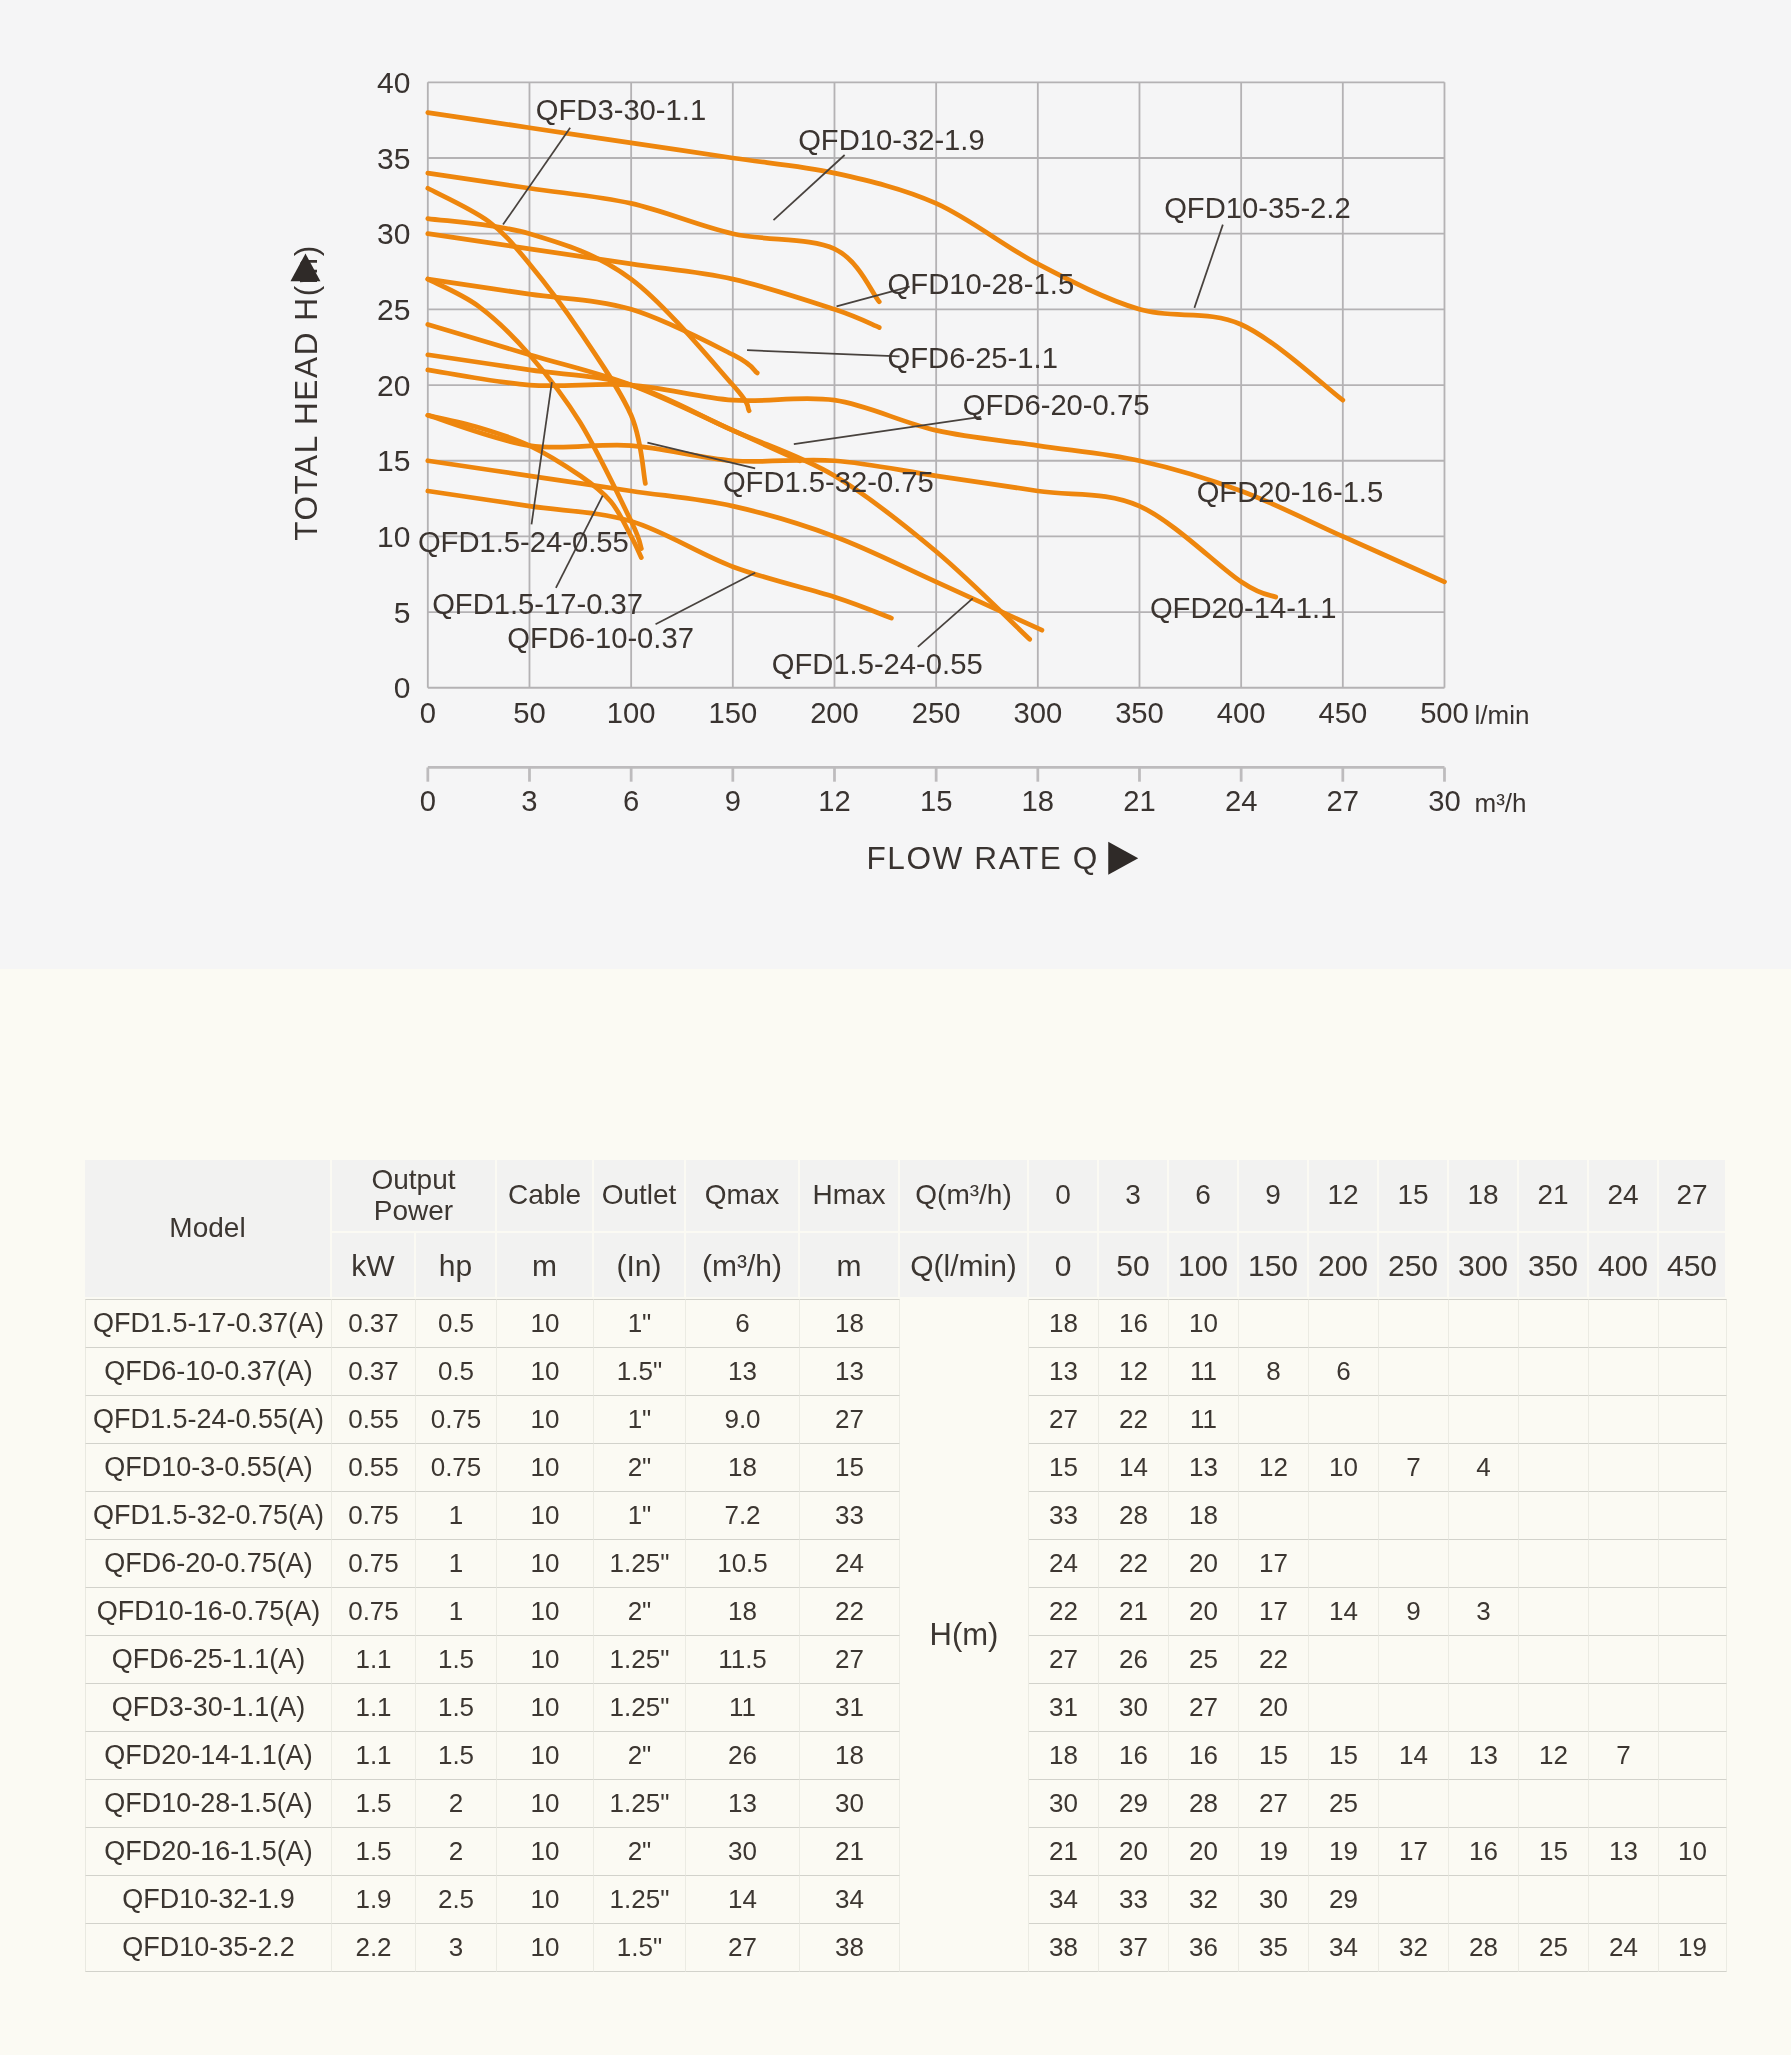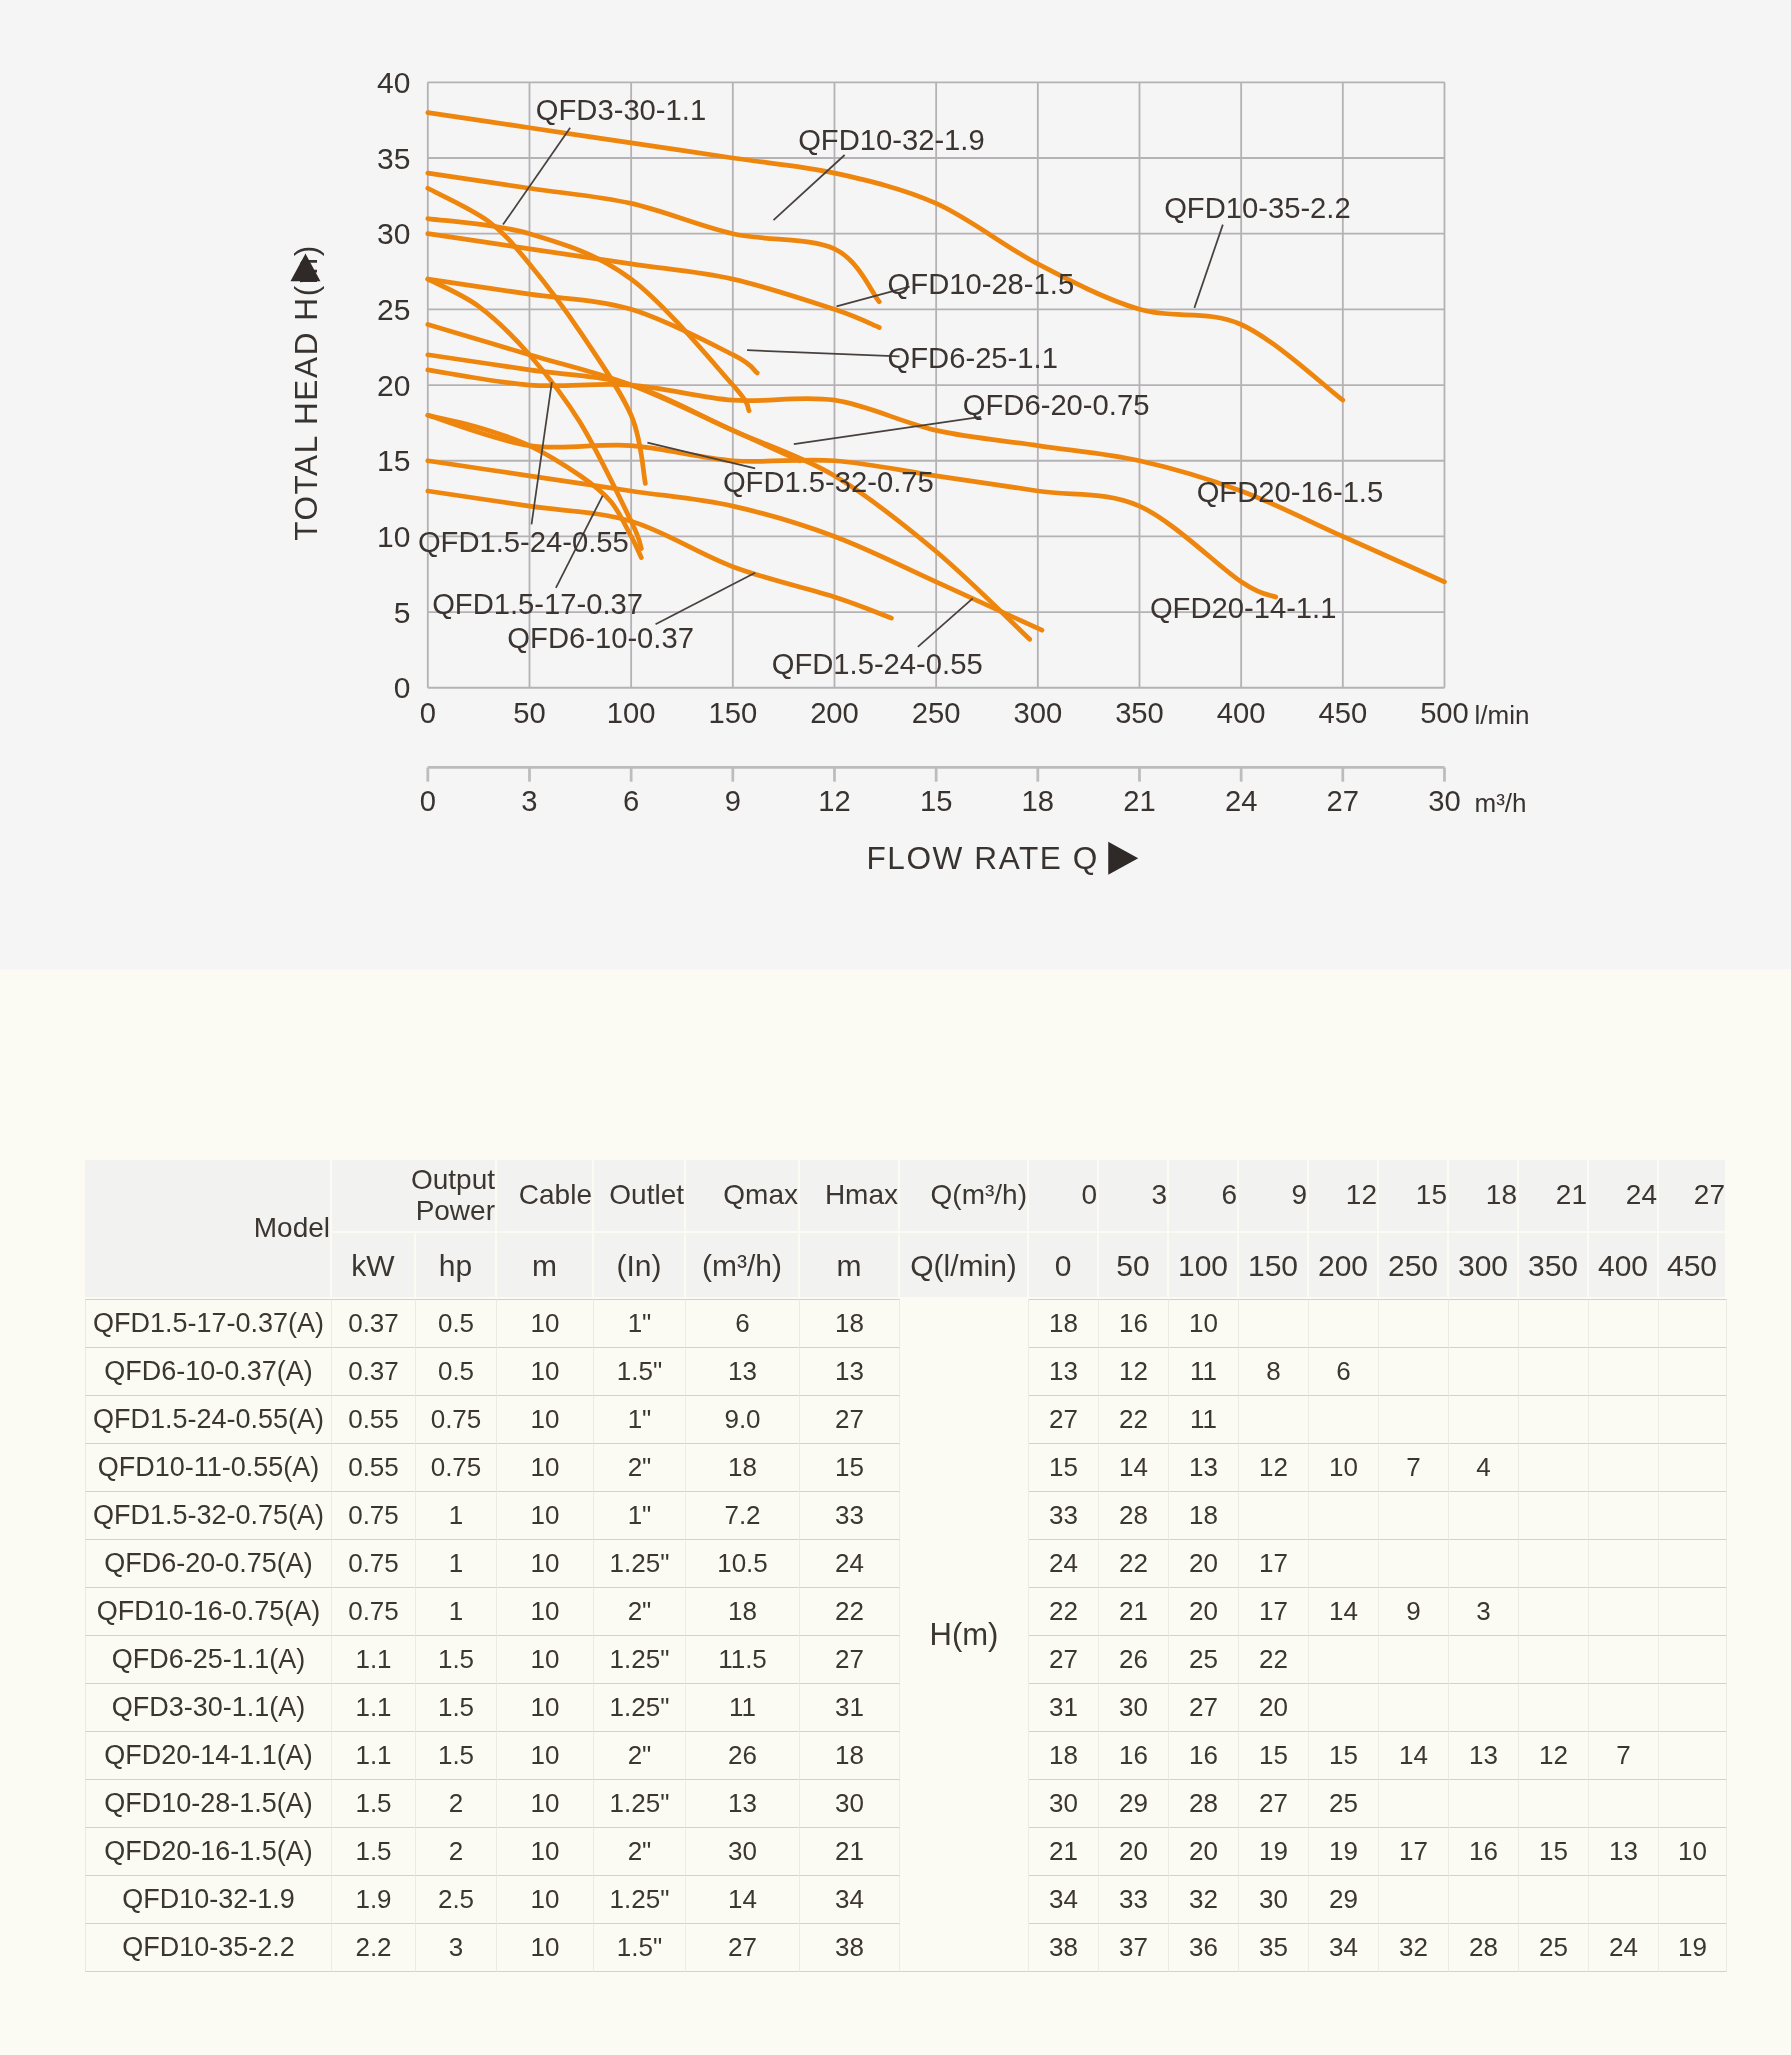--- a/index.html
+++ b/index.html
@@ -4,21 +4,21 @@
 <style>
   html,body{margin:0;padding:0;}
   body{background:#fbfaf3;font-family:"Liberation Sans",sans-serif;}
   #page{position:relative;width:1791px;height:2056px;background:#fbfaf3;overflow:hidden;}
   #chart-section{position:absolute;top:0;left:0;width:1791px;height:969px;background:#f5f5f6;}
   #chart-svg{position:absolute;top:0;left:0;}
   #table-section{position:absolute;top:969px;left:0;width:1791px;height:1087px;background:#fbfaf3;}
   .spec-table{position:absolute;left:85px;top:191px;border-collapse:separate;border-spacing:0;table-layout:fixed;color:#3c3631;}
   .spec-table th,.spec-table td{text-align:center;vertical-align:middle;padding:0;font-weight:400;line-height:1.1;}
   .spec-table thead th{background:#f2f2f1;border-right:2.4px solid #fbfaf3;border-bottom:2.4px solid #fbfaf3;font-size:28px;}
-  .spec-table thead tr.hrow1 th{height:71px;text-align:right;}
+  .spec-table thead tr.hrow1 th{height:71px;}
   .spec-table thead tr.hrow2 th{height:64px;font-size:30px;}
   .spec-table tbody td{height:47px;font-size:26px;border-top:1.6px solid #d2d2cb;border-right:1.6px solid #ebebe3;background:transparent;}
   .spec-table tbody td.model-cell{font-size:27px;}
   .spec-table tbody td:first-child{border-left:1.6px solid #e9e9e1;margin-left:11px;}
   .spec-table tbody tr:last-child td{border-bottom:1.6px solid #d2d2cb;}
   .spec-table td.hm-cell{border-top:none;border-bottom:1.6px solid #d2d2cb;border-right:1.6px solid #ebebe3;font-size:31px;background:transparent;}
 </style>
 </head>
 <body>
 
@@ -257,21 +257,21 @@
             <td>11</td>
             <td></td>
             <td></td>
             <td></td>
             <td></td>
             <td></td>
             <td></td>
             <td></td>
           </tr>
           <tr>
-            <td class="model-cell">QFD10-11-0.55(A)</td>
+            <td class="model-cell">QFD10-3-0.55(A)</td>
             <td>0.55</td>
             <td>0.75</td>
             <td>10</td>
             <td>2"</td>
             <td>18</td>
             <td>15</td>
             <td>15</td>
             <td>14</td>
             <td>13</td>
             <td>12</td>

